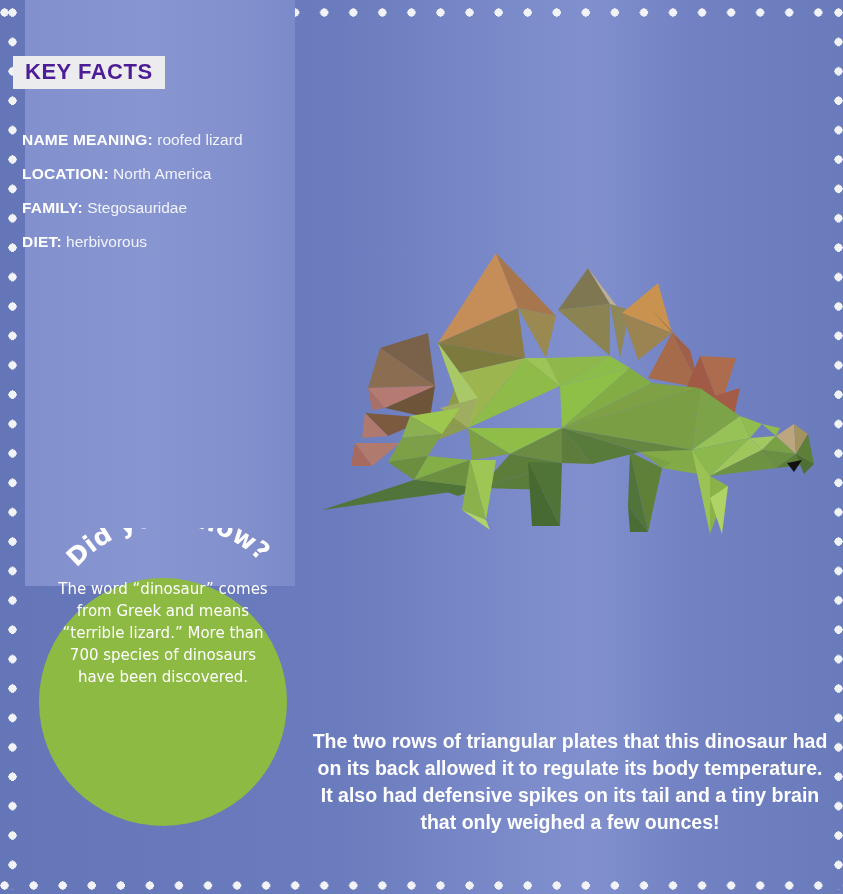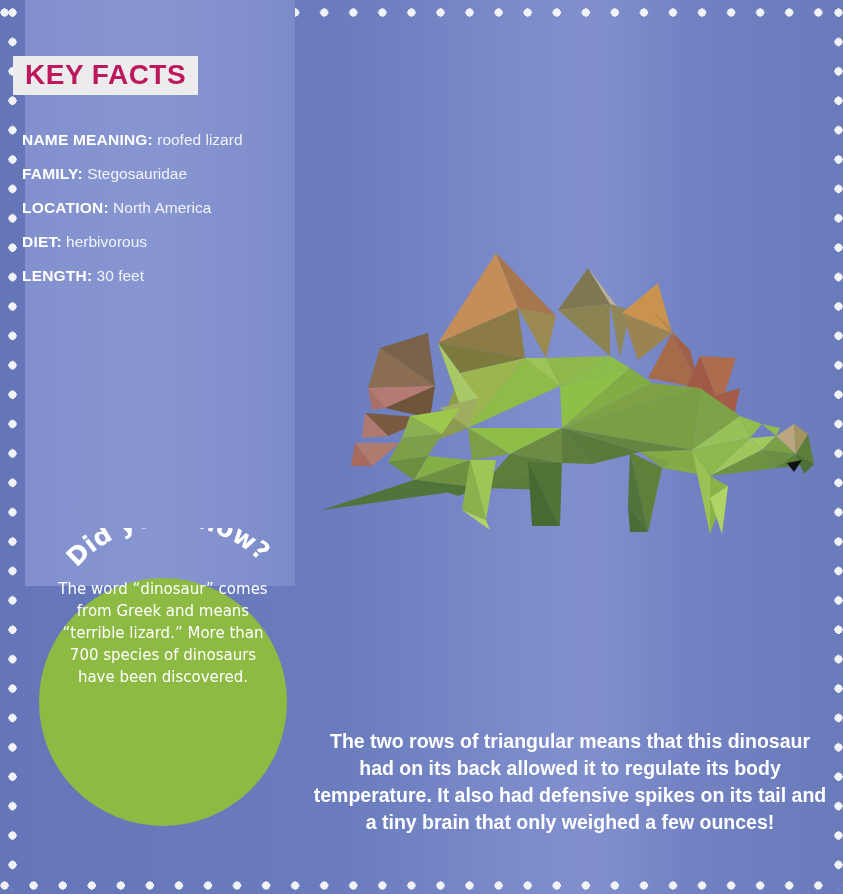--- a/index.html
+++ b/index.html
@@ -39,22 +39,22 @@
   #left-panel{
     position:absolute;left:25px;top:0;width:270px;height:586px;
     background:linear-gradient(90deg,#8290cd 0%,#8795d1 45%,#8290cd 80%,#7b8ac9 100%);
     z-index:6;
   }
 
   #key-facts-badge{
     position:absolute;left:13px;top:56px;
     background:#ececee;
     padding:5px 12px 6px 12px;
-    font-size:28px;font-weight:bold;letter-spacing:.5px;
-    color:#be185d;line-height:1;
+    font-size:22px;font-weight:bold;letter-spacing:.5px;
+    color:#4c1d95;line-height:1;
     z-index:8;
   }
 
   #facts-list{
     position:absolute;left:22px;top:130px;width:246px;
     z-index:8;color:#ffffff;
   }
   .fact{
     font-size:15.5px;line-height:19px;margin-bottom:15px;
     color:#f3f4fa;
@@ -108,34 +108,30 @@
   <div id="left-panel"></div>
 
   <div id="key-facts-badge">KEY FACTS</div>
 
   <div id="facts-list">
     <div class="fact">
       <span class="k">NAME MEANING:</span>
       <span class="v">roofed lizard</span>
     </div>
     <div class="fact">
+      <span class="k">LOCATION:</span>
+      <span class="v">North America</span>
+    </div>
+    <div class="fact">
       <span class="k">FAMILY:</span>
       <span class="v">Stegosauridae</span>
     </div>
     <div class="fact">
-      <span class="k">LOCATION:</span>
-      <span class="v">North America</span>
-    </div>
-    <div class="fact">
       <span class="k">DIET:</span>
       <span class="v">herbivorous</span>
-    </div>
-    <div class="fact">
-      <span class="k">LENGTH:</span>
-      <span class="v">30 feet</span>
     </div>
   </div>
 
   <div id="didyouknow">
     <svg id="dyk-arc" viewBox="0 0 266 90">
       <defs>
           <path id="arcpath" d="M 14,86 A 126,126 0 0 1 252,78" fill="none"></path>
         </defs>
       <text>
         <textPath href="#arcpath" startOffset="50%" text-anchor="middle">
@@ -245,15 +241,15 @@
         <polygon points="452,212 486,216 466,230" fill="#6a8f40"></polygon>
         <polygon points="466,230 486,216 504,226" fill="#5b7f39"></polygon>
         <polygon points="486,216 504,226 494,236" fill="#4e7034"></polygon>
         <polygon points="400,238 452,212 466,230" fill="#6d9241"></polygon>
 
         <polygon points="477,225 492,222 484,234" fill="#111111"></polygon>
       </g>
     </svg>
   </div>
 
-  <div id="caption">The two rows of triangular means that this dinosaur had on its back allowed it to regulate its body temperature. It also had defensive spikes on its tail and a tiny brain that only weighed a few ounces!</div>
+  <div id="caption">The two rows of triangular plates that this dinosaur had on its back allowed it to regulate its body temperature. It also had defensive spikes on its tail and a tiny brain that only weighed a few ounces!</div>
 
 </div>
 
 </body></html>

